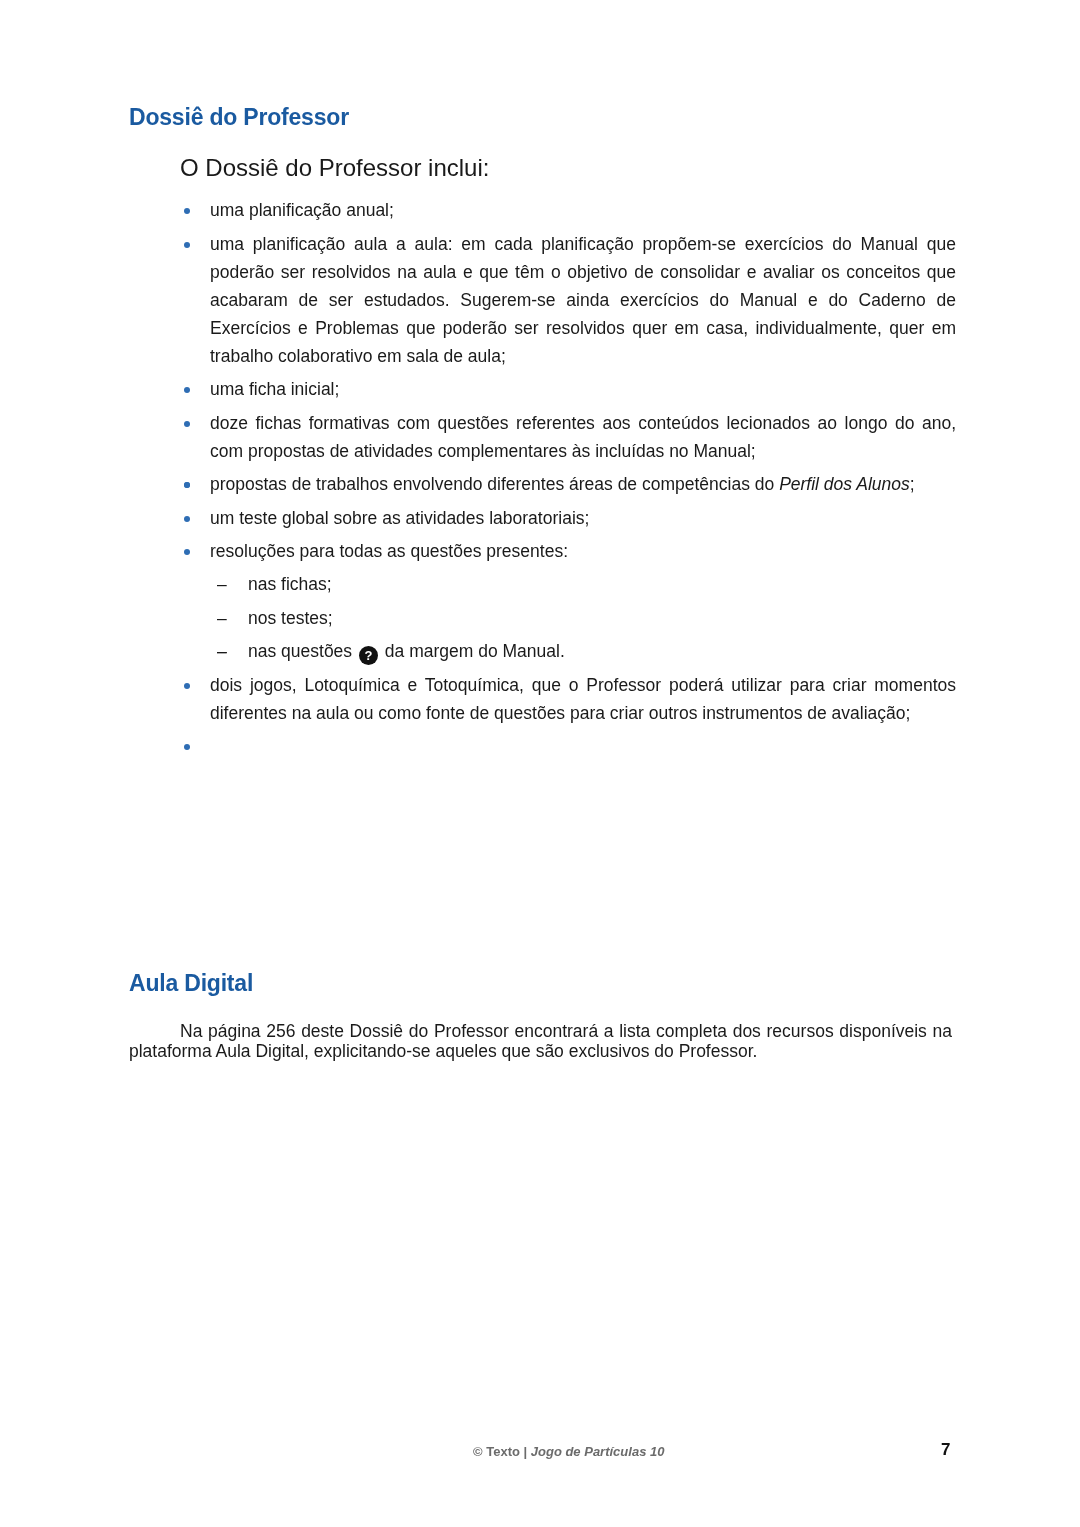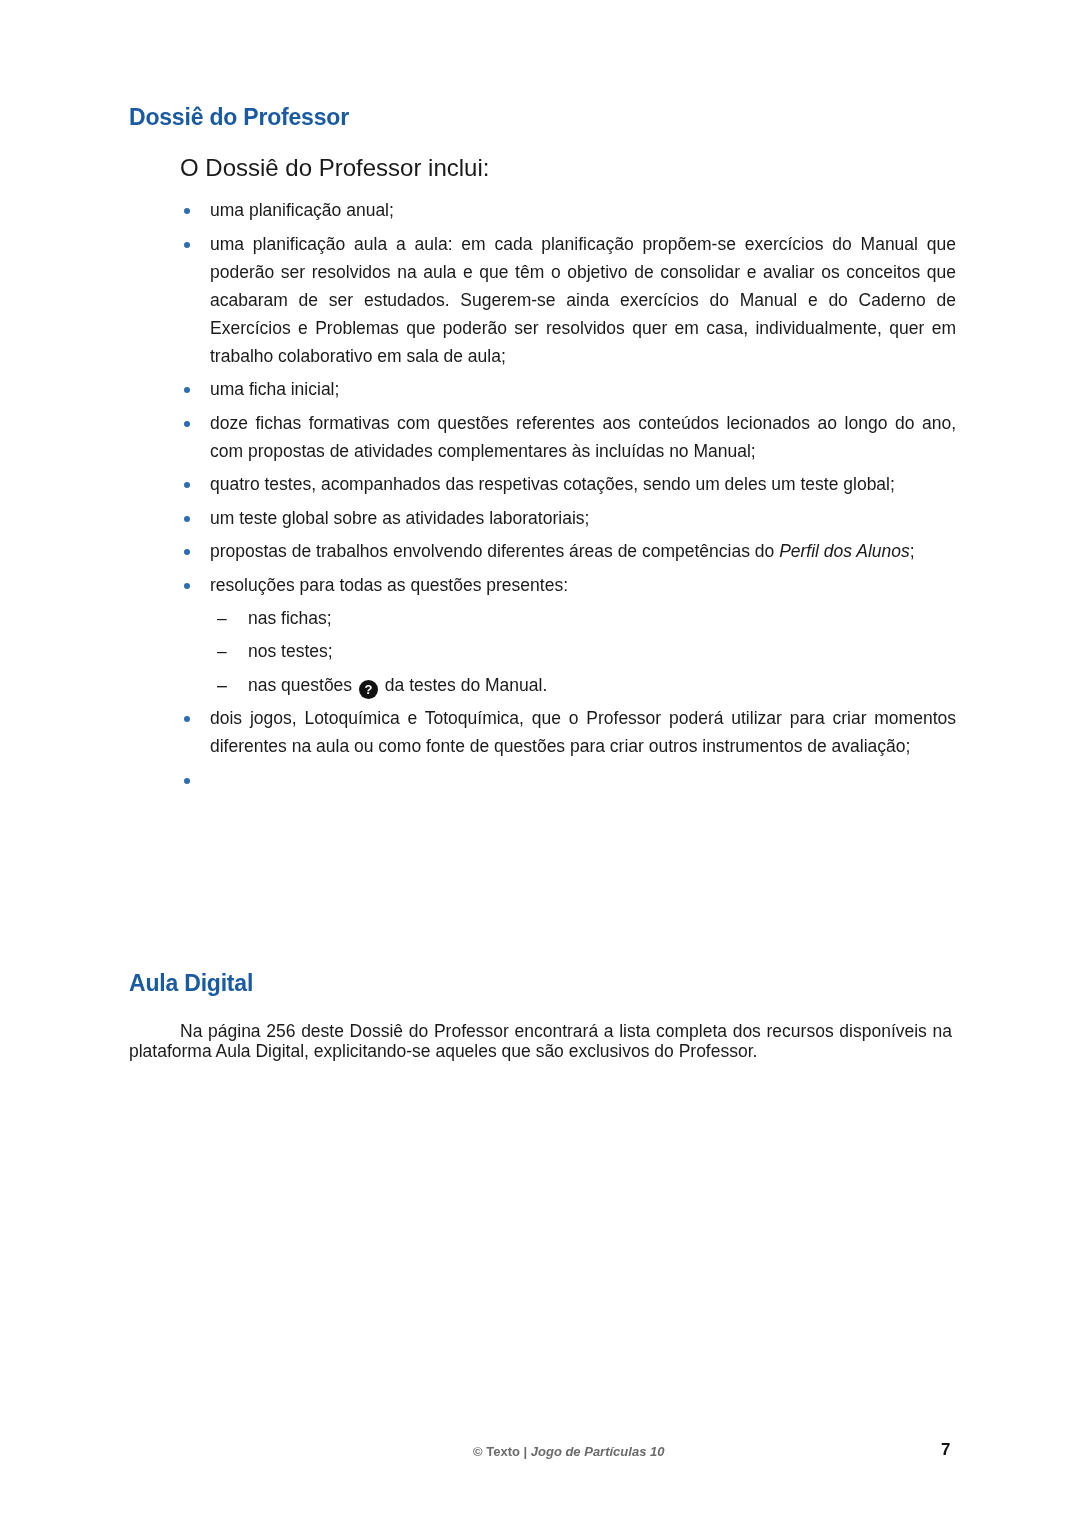--- a/index.html
+++ b/index.html
@@ -153,48 +153,47 @@
     <li>
       <span class="bullet"></span>
       <span>uma ficha inicial;</span>
     </li>
     <li>
       <span class="bullet"></span>
       <span>doze fichas formativas com questões referentes aos conteúdos lecionados ao longo do ano, com propostas de atividades complementares às incluídas no Manual;</span>
     </li>
     <li>
       <span class="bullet"></span>
-      <span>quatro testes, acompanhados das respetivas cotações, sendo um deles um teste global;</span>
+    </li>
+    <li>
+      <span class="bullet"></span>
+      <span>propostas de trabalhos envolvendo diferentes áreas de competências do </span><em>Perfil dos Alunos</em><span>;</span>
     </li>
     <li>
       <span class="bullet"></span>
       <span>um teste global sobre as atividades laboratoriais;</span>
-    </li>
-    <li>
-      <span class="bullet"></span>
-      <span>propostas de trabalhos envolvendo diferentes áreas de competências do </span><em>Perfil dos Alunos</em><span>;</span>
     </li>
     <li>
       <span class="bullet"></span>
       <span>resoluções para todas as questões presentes:</span>
       <ul class="sublist">
         <li>
           <span class="dash">–</span>
           <span>nas fichas;</span>
         </li>
         <li>
           <span class="dash">–</span>
           <span>nos testes;</span>
         </li>
         <li>
           <span class="dash">–</span>
         </li>
         <li>
           <span class="dash">–</span>
-          <span>nas questões </span><span class="qmark">?</span><span> da testes do Manual.</span>
+          <span>nas questões </span><span class="qmark">?</span><span> da margem do Manual.</span>
         </li>
       </ul>
     </li>
     <li>
       <span class="bullet"></span>
       <span>dois jogos, Lotoquímica e Totoquímica, que o Professor poderá utilizar para criar momentos diferentes na aula ou como fonte de questões para criar outros instrumentos de avaliação;</span>
     </li>
     <li>
       <span class="bullet"></span>
     </li>

